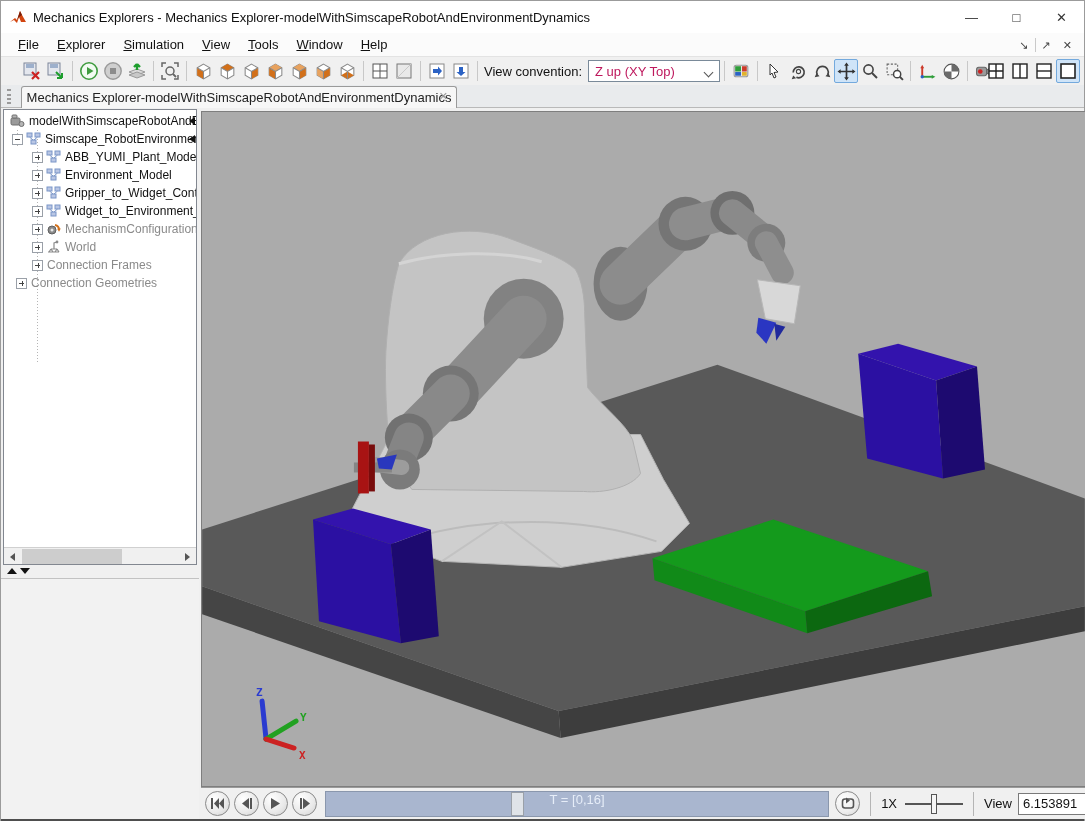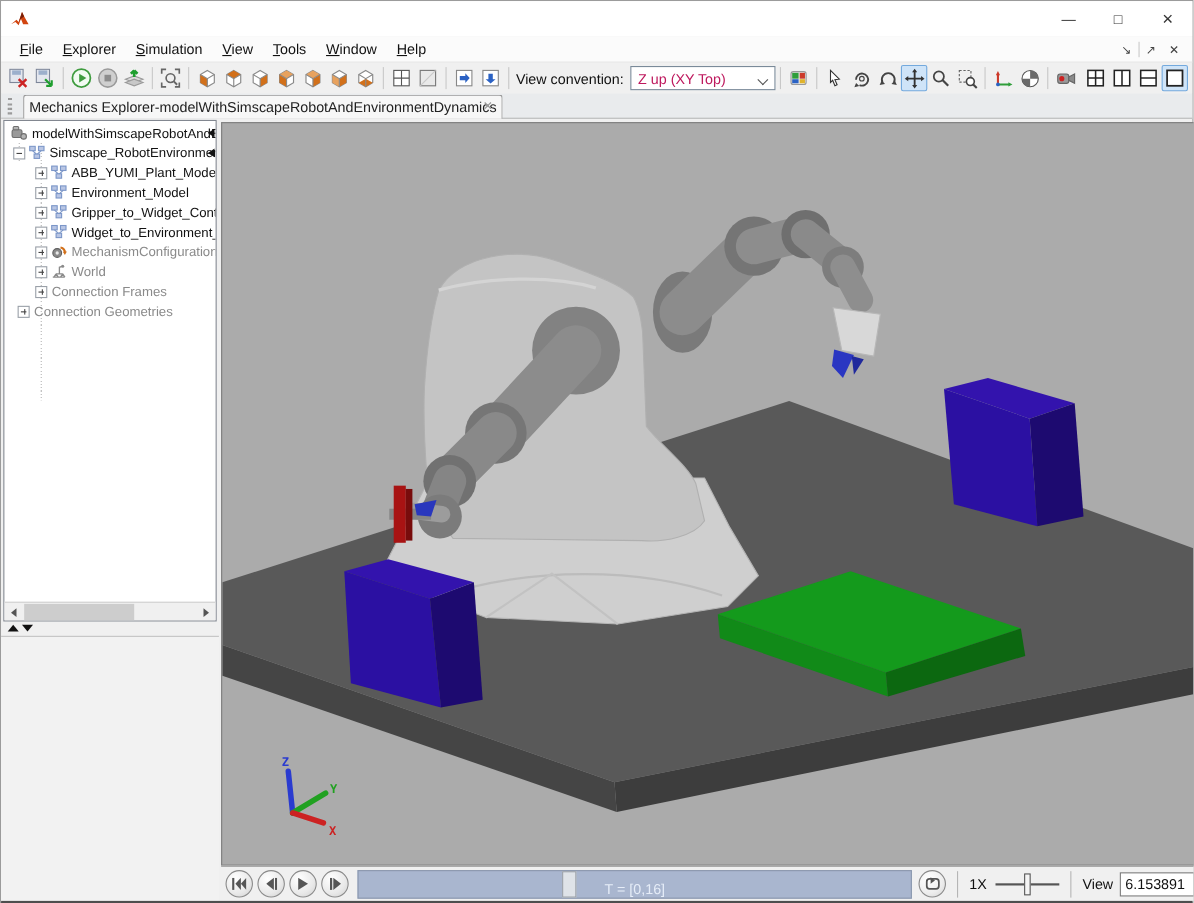--- a/index.html
+++ b/index.html
@@ -22,21 +22,21 @@
              display:flex; align-items:center; padding-left:8px; font-size:13px; color:#111;
              border-bottom:1px solid #e3e3e3; }
   .menu-item { padding:3px 9px; }
   .dock-controls { position:absolute; right:6px; top:0; height:24px; display:flex; align-items:center;
                    font-size:11px; color:#444; }
   .dock-controls span { padding:0 6px; }
   .dock-sep { width:1px; height:14px; background:#c9c9c9; }
 
   
   .toolbar { position:absolute; left:0; top:56px; width:100%; height:28px; background:#f0f0f0;
-             display:flex; align-items:center; padding-left:4px; }
+             display:flex; align-items:center; padding-left:19px; }
   .ti { width:24px; height:24px; display:flex; align-items:center; justify-content:center;
         border:1px solid transparent; border-radius:2px; flex:0 0 auto; }
   .ti.hl { background:#cfe4f8; border-color:#73a9dd; }
   .tsep { width:1px; height:20px; background:#c8c8c8; margin:0 4px; flex:0 0 auto; }
   .vc-label { font-size:13px; color:#111; margin:0 6px 0 2px; white-space:nowrap; }
   .vc-select { width:132px; height:22px; background:#fff; border:1px solid #7a8a99;
                display:flex; align-items:center; font-size:13px; color:#be185d; padding-left:6px;
                position:relative; }
   .vc-chevron { position:absolute; right:6px; top:8px; width:8px; height:8px; }
   .vc-chevron::before { content:""; position:absolute; left:0; top:0; width:6px; height:6px;
@@ -93,21 +93,21 @@
   .viewport { position:absolute; left:200px; top:110px; width:885px; height:676px; background:#ababab;
               border:1px solid #7e7e7e; }
 
   
   .playbar { position:absolute; left:200px; top:786px; width:885px; height:32px; background:#f0f0f0;
              border-top:1px solid #9a9a9a; display:flex; align-items:center; }
   .pbtn { width:25px; height:25px; border-radius:50%; border:1px solid #8a8a8a;
           background:radial-gradient(circle at 35% 30%, #ffffff 0%, #e9e9e9 60%, #cfcfcf 100%);
           margin-left:4px; display:flex; align-items:center; justify-content:center; flex:0 0 auto; }
   .ptrack { position:relative; margin-left:8px; width:536px; height:26px; background:#a9b6cf;
-            border:1px solid #8a97ad; display:flex; align-items:flex-end; justify-content:center; }
+            border:1px solid #8a97ad; display:flex; align-items:flex-start; justify-content:center; }
   .ptrack-label { font-size:13px; color:#e6edf8; }
   .pthumb { position:absolute; left:185px; top:0; width:13px; height:24px; background:#dfe3e8;
             border:1px solid #9aa0a8; }
   .loopbtn { width:25px; height:25px; border-radius:50%; border:1px solid #8a8a8a; margin-left:6px;
              background:radial-gradient(circle at 35% 30%, #ffffff 0%, #ededed 60%, #d4d4d4 100%);
              display:flex; align-items:center; justify-content:center; flex:0 0 auto; }
   .psep { width:1px; height:24px; background:#b5b5b5; margin:0 10px; flex:0 0 auto; }
   .speed-label { font-size:13px; color:#111; }
   .speed-slider { position:relative; width:58px; height:20px; margin-left:8px; flex:0 0 auto; }
   .speed-line { position:absolute; left:0; top:9px; width:58px; height:2px; background:#555; }
@@ -122,20 +122,21 @@
 </head>
 <body>
 
 <div class="window">
 
   <div class="titlebar">
     <svg class="app-logo" viewBox="0 0 18 18">
       <polygon points="1,14 6,10 8,12 11,3 13,7 17,14 12,14 10,9 8,15 5,12" fill="#d24510"></polygon>
       <polygon points="8,12 11,3 13,7 10,9" fill="#7a1f08"></polygon>
     </svg>
+    <span class="title-text">Mechanics Explorers - Mechanics Explorer-modelWithSimscapeRobotAndEnvironmentDynamics</span>
     <div class="win-controls">
       <span class="win-btn">—</span>
       <span class="win-btn">□</span>
       <span class="win-btn">✕</span>
     </div>
   </div>
 
   <div class="menubar">
     <span class="menu-item"><u>F</u>ile</span>
     <span class="menu-item"><u>E</u>xplorer</span>

